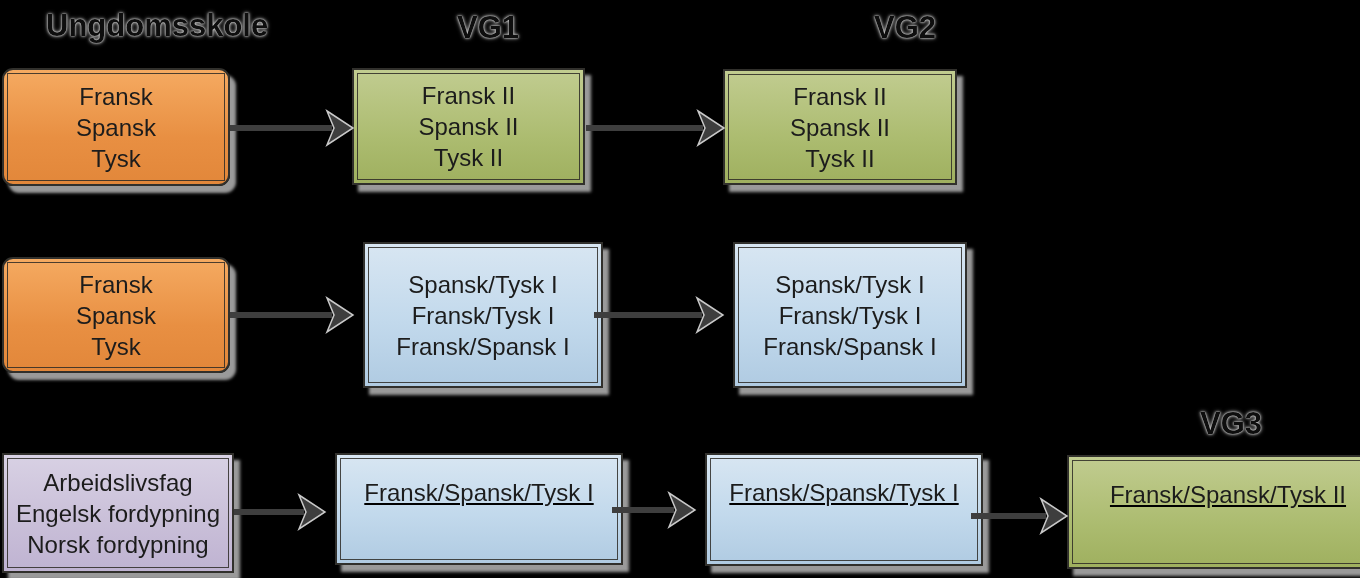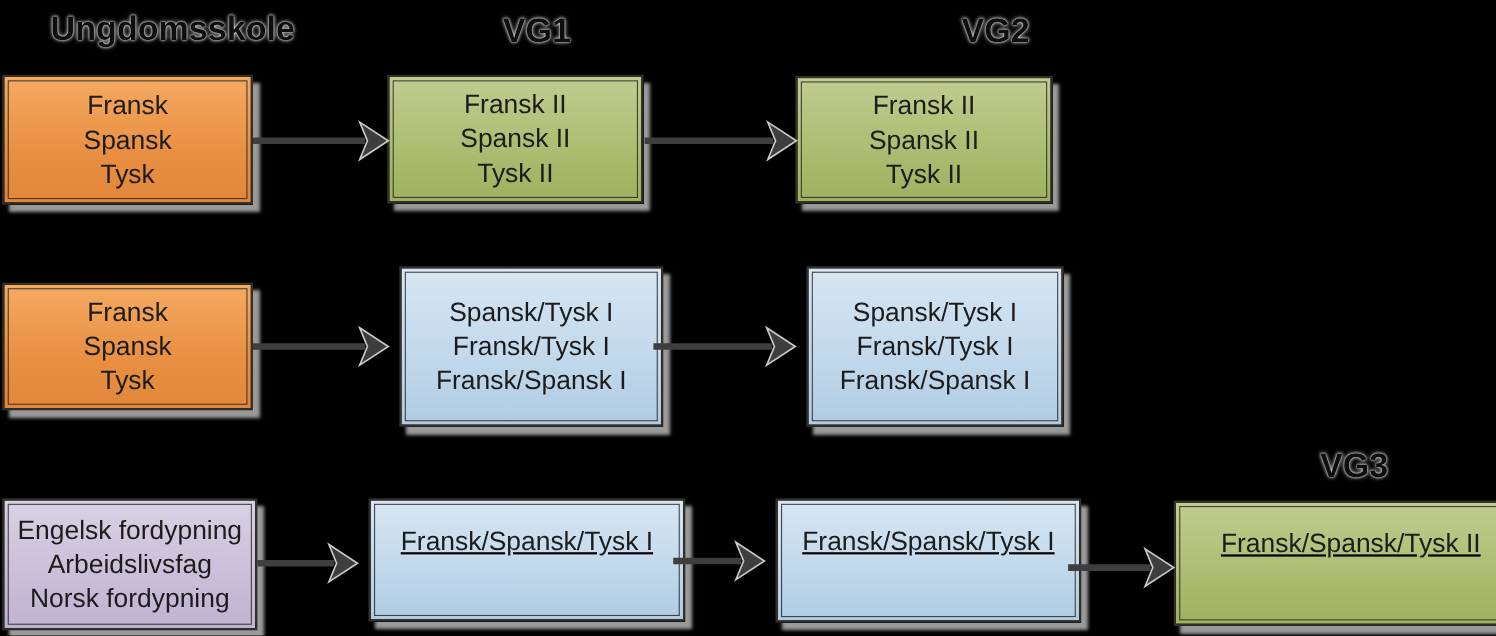--- a/index.html
+++ b/index.html
@@ -17,21 +17,21 @@
     position:absolute;box-sizing:border-box;border:2px solid #31302c;
     box-shadow:6px 7px 3px rgba(214,214,214,.72);
   }
   .box .inner{
     position:absolute;inset:3px;border:1px solid rgba(45,42,38,.85);
     display:flex;flex-direction:column;align-items:center;justify-content:center;
     text-align:center;
   }
   .box.single .inner{justify-content:flex-start;padding-top:18px;text-decoration:underline;}
   .box-line{font-size:24px;line-height:31px;color:#1c1c1c;white-space:nowrap;}
-  .orange{background:linear-gradient(180deg,#F5AA61 0%,#E88F42 60%,#E2873A 100%);}
+  .orange{background:linear-gradient(180deg,#F5AA61 0%,#E88F42 60%,#E2873A 100%);border-radius:11px;}
   .green{background:linear-gradient(180deg,#C1CC90 0%,#ACBC70 60%,#9FB05F 100%);}
   .blue{background:linear-gradient(180deg,#D8E6F2 0%,#C2D9EC 55%,#B0CBE2 100%);margin-left:10px;}
   .purple{background:linear-gradient(180deg,#D8D1E4 0%,#CAC0D9 55%,#BFB3D2 100%);}
   .arrow{position:absolute;overflow:visible;}
 </style>
 </head>
 <body>
 
 <div class="stage">
 
@@ -79,22 +79,22 @@
   <div class="box blue" style="left:723px;top:242px;width:234px;height:146px;">
     <div class="inner">
       <div class="box-line">Spansk/Tysk I</div>
       <div class="box-line">Fransk/Tysk I</div>
       <div class="box-line">Fransk/Spansk I</div>
     </div>
   </div>
 
   <div class="box purple" style="left:2px;top:453px;width:232px;height:120px;">
     <div class="inner">
+      <div class="box-line">Arbeidslivsfag</div>
       <div class="box-line">Engelsk fordypning</div>
-      <div class="box-line">Arbeidslivsfag</div>
       <div class="box-line">Norsk fordypning</div>
     </div>
   </div>
   <div class="box blue single" style="left:325px;top:453px;width:288px;height:112px;">
     <div class="inner">
       <div class="box-line">Fransk/Spansk/Tysk I</div>
     </div>
   </div>
   <div class="box blue single" style="left:695px;top:453px;width:278px;height:113px;">
     <div class="inner">

